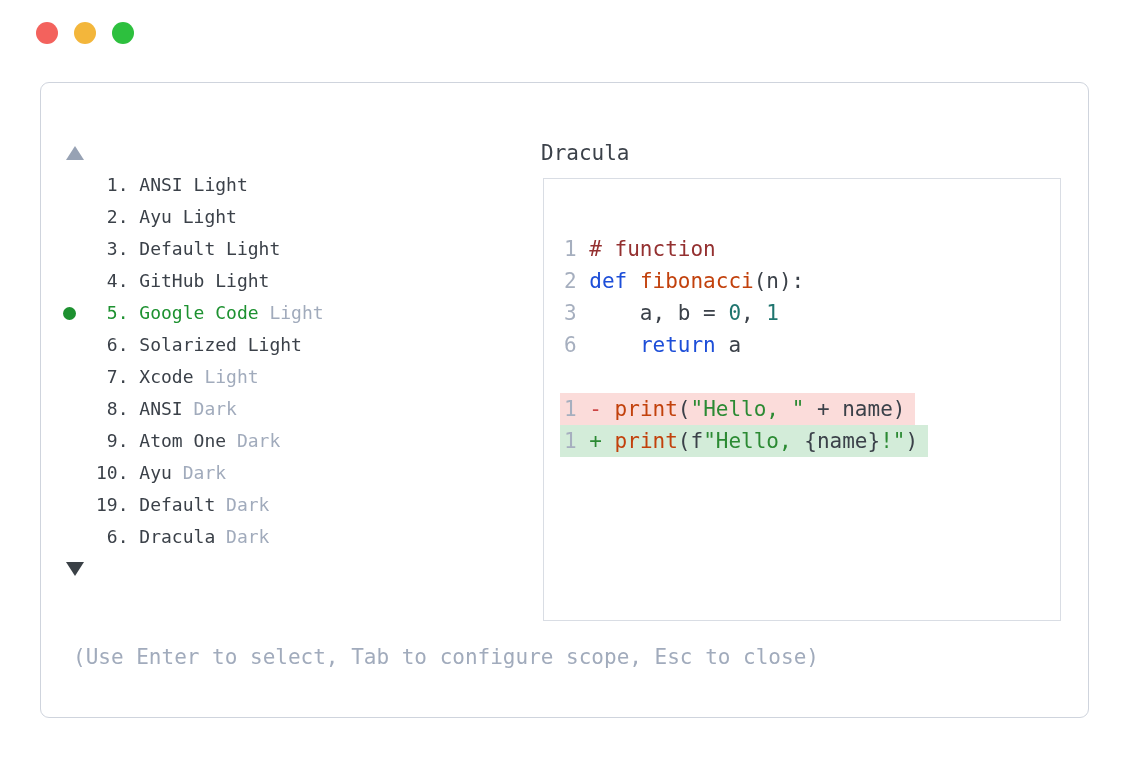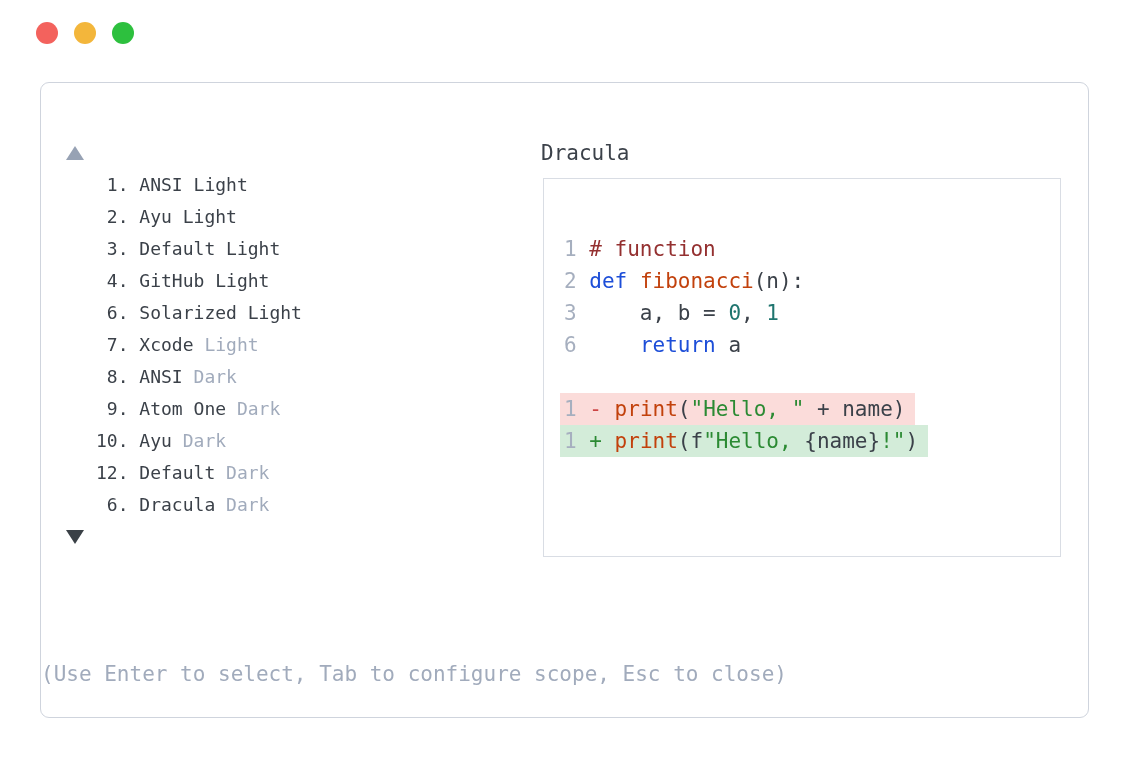--- a/index.html
+++ b/index.html
@@ -27,64 +27,65 @@
   .tri-up{width:0;height:0;border-left:9px solid transparent;border-right:9px solid transparent;border-bottom:14px solid #97a2b4;display:inline-block;}
   .tri-down{width:0;height:0;border-left:9px solid transparent;border-right:9px solid transparent;border-top:14px solid #3a4046;display:inline-block;}
   .theme-row{height:32px;line-height:32px;white-space:pre;font-size:18px;cursor:default;}
   .bullet{display:inline-block;width:30px;}
   .dot{display:inline-block;width:13px;height:13px;border-radius:50%;background:var(--green);position:relative;left:-3px;top:-1px;vertical-align:middle;}
   .numfield{display:inline-block;width:2ch;text-align:right;}
   .sel{color:var(--green);}
   .muted{color:var(--muted);}
   .preview-label{position:absolute;left:500px;top:54px;}
   .preview-box{
-    position:absolute;left:502px;top:95px;width:518px;height:379px;
+    position:absolute;left:502px;top:95px;width:518px;height:443px;
     border:1.5px solid #d9dde4;background:#fff;
   }
   .code{position:absolute;left:20px;top:54px;}
   .code-line{height:32px;line-height:32px;white-space:pre;font-size:21px;}
   .inner{display:inline-block;height:32px;padding:0 10px 0 4px;margin-left:-4px;}
   .bg-removed .inner{background:#fbdcda;}
   .bg-added .inner{background:#d3ecd9;}
   .ln{color:#a6afbf;}
   .tok-pln{color:var(--text);}
   .tok-com{color:#943030;}
   .tok-kwd{color:#1d4ed8;}
   .tok-typ{color:#c2410c;}
   .tok-str{color:#2b8a33;}
   .tok-lit{color:#1f756f;}
   .tok-del{color:#cc4444;}
   .tok-add{color:#2b8a33;}
-  .footer{position:absolute;left:0;top:558px;color:var(--muted);margin-top:17px;}
+  .footer{position:absolute;left:32px;top:558px;color:var(--muted);}
 </style>
 </head>
 <body>
 
 <div class="lights">
   <span class="light" title="close" style="background: rgb(243, 98, 93);"></span>
   <span class="light" title="minimize" style="background: rgb(243, 182, 59);"></span>
   <span class="light" title="zoom" style="background: rgb(45, 192, 62);"></span>
 </div>
 
 <div class="panel">
   <div class="left-col">
     <div class="row arrow-row">
       <span class="tri-up"></span>
     </div>
     <div id="theme-list">
         <div class="theme-row"><span class="bullet"></span><span class="numfield">1</span><span>. </span><span>ANSI</span> <span>Light</span></div>
         <div class="theme-row"><span class="bullet"></span><span class="numfield">2</span><span>. </span><span>Ayu</span> <span>Light</span></div>
         <div class="theme-row"><span class="bullet"></span><span class="numfield">3</span><span>. </span><span>Default</span> <span>Light</span></div>
         <div class="theme-row"><span class="bullet"></span><span class="numfield">4</span><span>. </span><span>GitHub</span> <span>Light</span></div>
+        <div class="theme-row"><span class="bullet"><span class="dot"></span></span><span class="numfield sel">5</span><span class="sel">. </span><span class="sel">Google Code</span> <span class="muted">Light</span></div>
         <div class="theme-row"><span class="bullet"></span><span class="numfield">6</span><span>. </span><span>Solarized</span> <span>Light</span></div>
         <div class="theme-row"><span class="bullet"></span><span class="numfield">7</span><span>. </span><span>Xcode</span> <span class="muted">Light</span></div>
         <div class="theme-row"><span class="bullet"></span><span class="numfield">8</span><span>. </span><span>ANSI</span> <span class="muted">Dark</span></div>
         <div class="theme-row"><span class="bullet"></span><span class="numfield">9</span><span>. </span><span>Atom One</span> <span class="muted">Dark</span></div>
         <div class="theme-row"><span class="bullet"></span><span class="numfield">10</span><span>. </span><span>Ayu</span> <span class="muted">Dark</span></div>
-        <div class="theme-row"><span class="bullet"></span><span class="numfield">12</span><span>. </span><span>Default</span> <span class="muted">Dark</span></div>
+        <div class="theme-row"><span class="bullet"></span><span class="numfield">19</span><span>. </span><span>Default</span> <span class="muted">Dark</span></div>
         <div class="theme-row"><span class="bullet"></span><span class="numfield">6</span><span>. </span><span>Dracula</span> <span class="muted">Dark</span></div>
       </div>
     <div class="row arrow-row">
       <span class="tri-down"></span>
     </div>
   </div>
 
   <div class="row preview-label">Dracula</div>
   <div class="preview-box">
     <div class="code" id="code">

